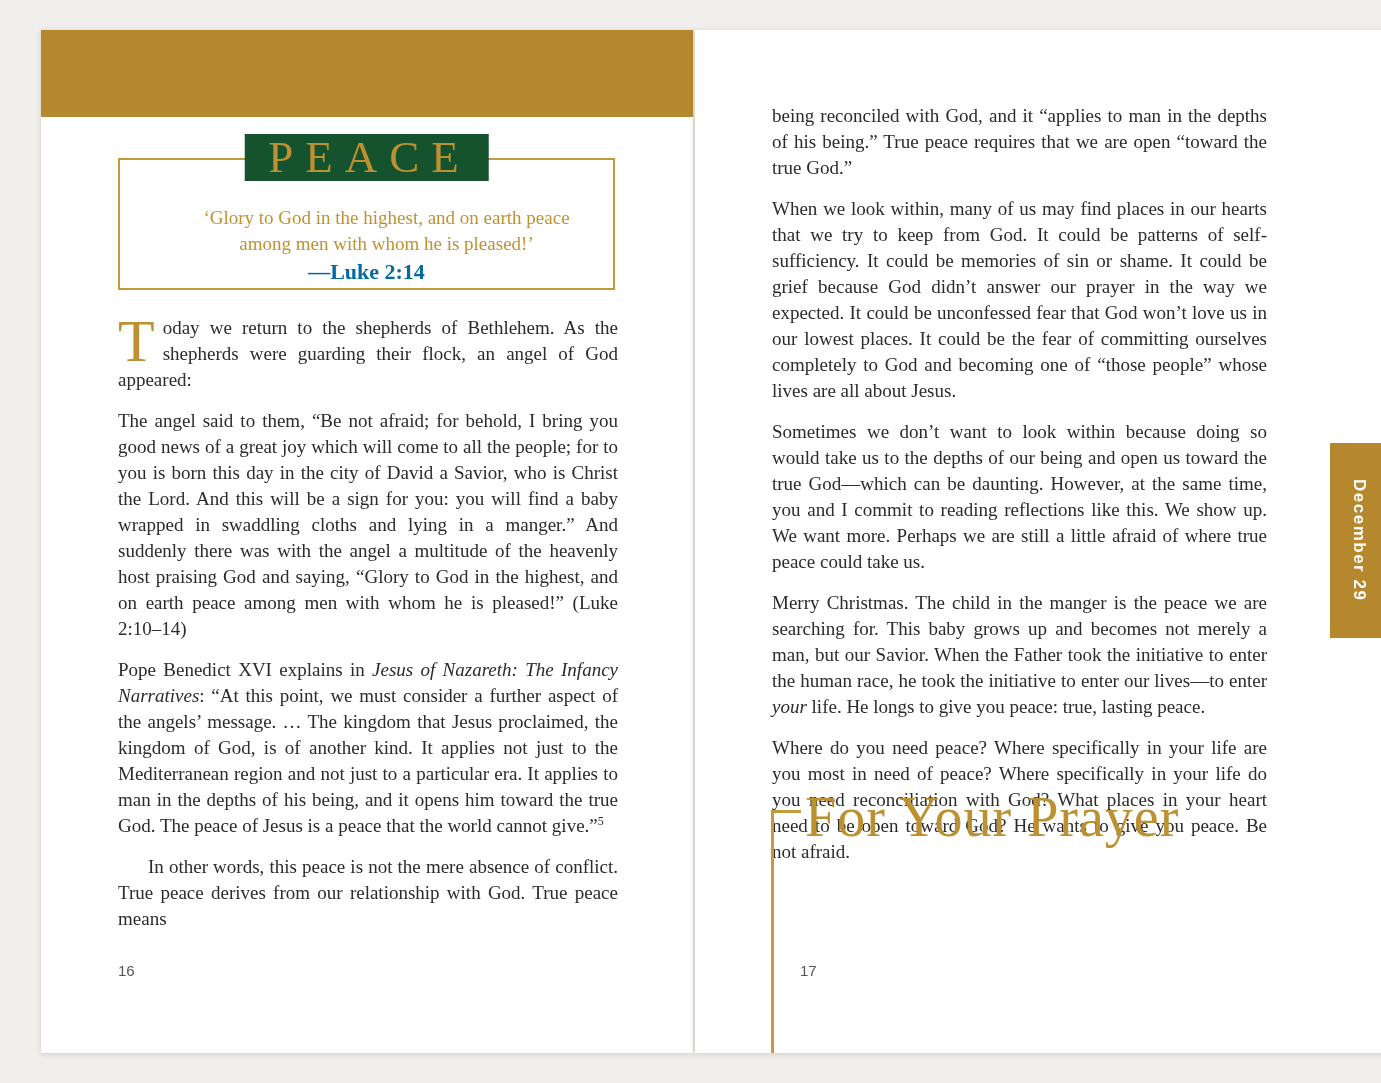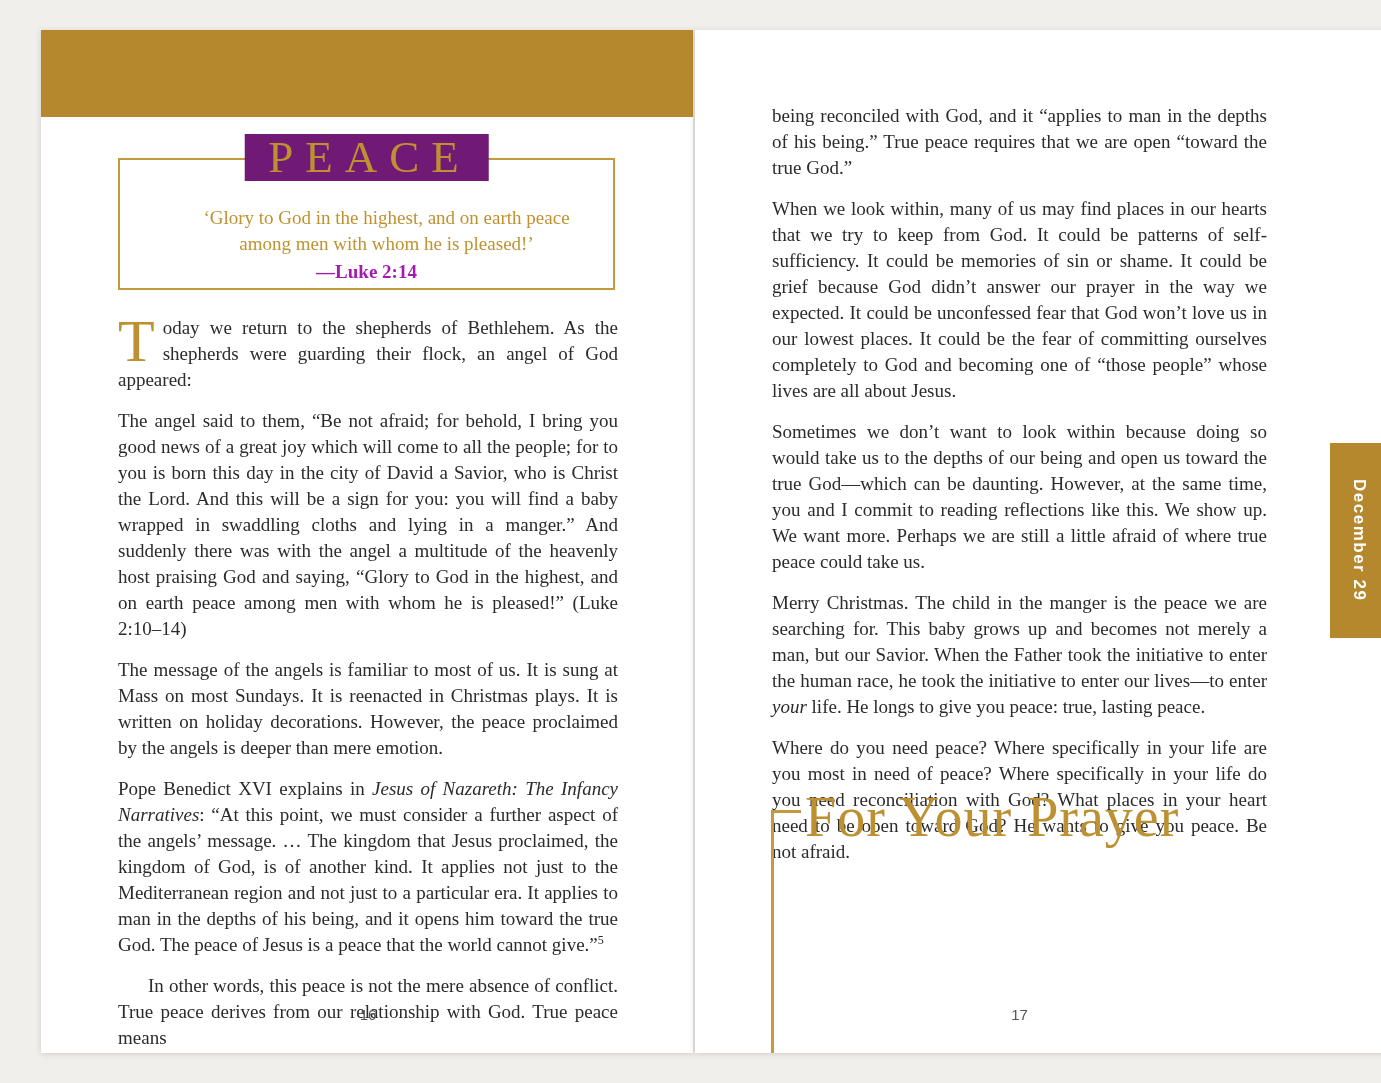--- a/index.html
+++ b/index.html
@@ -24,30 +24,30 @@
   }
 
   
   .quote-box{
     position:absolute;left:77px;top:128px;width:497px;height:132px;
     border:2px solid #c59a3e;box-sizing:border-box;
     text-align:center;
   }
   .chapter-title{
     position:absolute;top:-26px;left:50%;transform:translateX(-50%);
-    margin:0;background:#701a75;padding:0 18px 0 24px;
+    margin:0;background:#14532d;padding:0 18px 0 24px;
     font-size:45px;font-weight:normal;line-height:1.05;
     letter-spacing:12px;color:#bd9031;white-space:nowrap;
   }
   .quote-line{
     margin:0;color:#bf9231;font-size:19px;line-height:26px;padding-left:40px;
   }
   .quote-line.first{margin-top:45px;}
   .quote-attr{
-    margin:2px 0 0 0;color:#a21caf;font-size:19px;font-weight:bold;line-height:26px;
+    margin:2px 0 0 0;color:#0369a1;font-size:22px;font-weight:bold;line-height:26px;
   }
 
   
   .body-col{position:absolute;color:#2b2b2b;font-size:19px;line-height:26px;}
   .left-col{left:77px;top:285px;width:500px;}
   .right-col{left:77px;top:73px;width:495px;}
   .para{margin:0 0 15px 0;text-align:justify;}
   .para.indent{text-indent:30px;}
   .dropcap{
     float:left;color:#bd9031;
@@ -82,46 +82,45 @@
   .date-tab span{
     writing-mode:vertical-rl;
     color:#ffffff;
     font-family:"Liberation Sans", sans-serif;
     font-size:17px;font-weight:bold;letter-spacing:1.5px;
     white-space:nowrap;
   }
 
   
   .page-num{
-    position:absolute;top:976px;text-align:center;
+    position:absolute;top:932px;text-align:left;
     font-family:"Liberation Sans", sans-serif;
     font-size:15px;color:#555555;
   }
   .page-num.left{left:77px;width:500px;}
-  .page-num.right{left:77px;width:495px;}
+  .page-num.right{left:77px;width:495px;padding-left:28px;}
 </style>
 </head>
 <body>
 
 <div class="stage">
 
   <div class="page page-left">
     <div class="gold-band"></div>
 
     <div class="quote-box">
       <h1 class="chapter-title">PEACE</h1>
       <p class="quote-line first">‘Glory to God in the highest, and on earth peace</p>
       <p class="quote-line">among men with whom he is pleased!’</p>
       <p class="quote-attr">—Luke 2:14</p>
     </div>
 
     <div class="body-col left-col">
       <p class="para"><span class="dropcap">T</span><span>oday we return to the shepherds of Bethlehem. As the shepherds were guarding their flock, an angel of God appeared:</span></p>
       <p class="para">The angel said to them, “Be not afraid; for behold, I bring you good news of a great joy which will come to all the people; for to you is born this day in the city of David a Savior, who is Christ the Lord. And this will be a sign for you: you will find a baby wrapped in swaddling cloths and lying in a manger.” And suddenly there was with the angel a multitude of the heavenly host praising God and saying, “Glory to God in the highest, and on earth peace among men with whom he is pleased!” (Luke 2:10–14)</p>
-      <p class="para">The message of the angels is familiar to most of us. It is sung at Mass on most Sundays. It is reenacted in Christmas plays. It is written on holiday decorations. However, the peace proclaimed by the angels is deeper than mere emotion.</p>
       <p class="para"><span>Pope Benedict XVI explains in </span><em>Jesus of Nazareth: The Infancy Narratives</em><span>: “At this point, we must consider a further aspect of the angels’ message. … The kingdom that Jesus proclaimed, the kingdom of God, is of another kind. It applies not just to the Mediterranean region and not just to a particular era. It applies to man in the depths of his being, and it opens him toward the true God. The peace of Jesus is a peace that the world cannot give.”</span><sup class="fn">5</sup></p>
       <p class="para indent">In other words, this peace is not the mere absence of conflict. True peace derives from our relationship with God. True peace means</p>
     </div>
 
     <div class="page-num left">16</div>
   </div>
 
   <div class="page page-right">
 
     <div class="body-col right-col">

